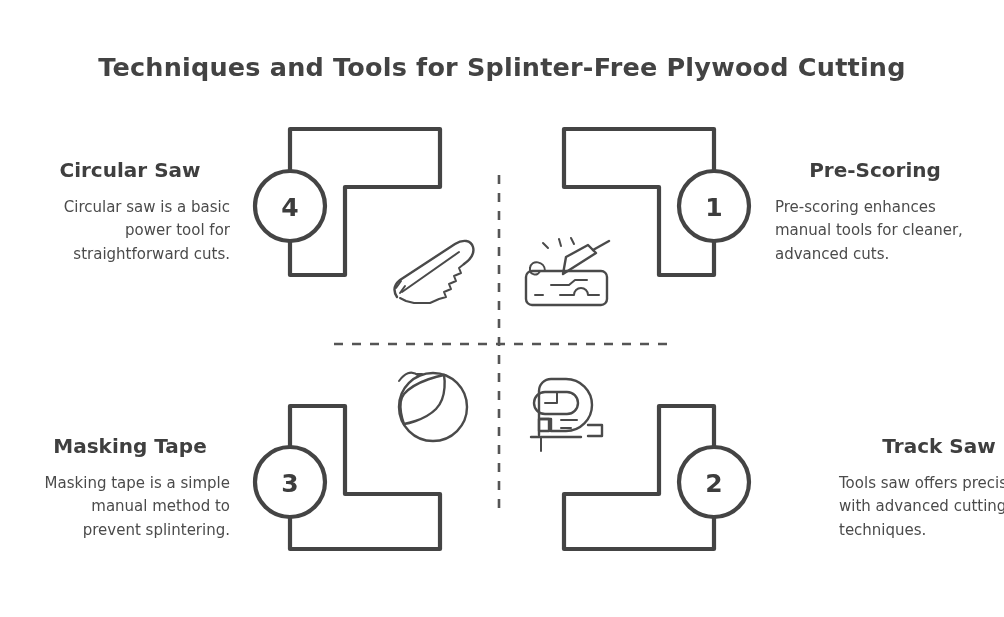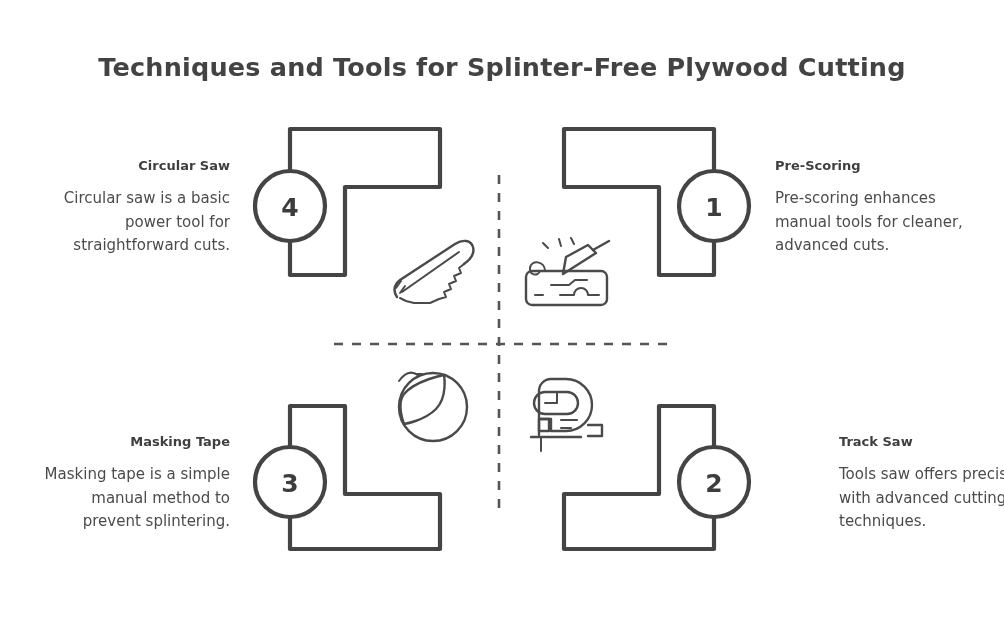--- a/index.html
+++ b/index.html
@@ -36,26 +36,27 @@
     color: #434343;
     font-family: "DejaVu Sans", "Liberation Sans", sans-serif;
   }
 
   
   .textblock {
     position: absolute;
     width: 200px;
   }
   .tb-heading {
-    font-size: 13px;
+    font-size: 20px;
     font-weight: bold;
     color: #3f3f3f;
     line-height: 1.25;
     margin-bottom: 13px;
     white-space: nowrap;
+    text-align: center;
   }
   .tb-body {
     font-size: 15px;
     line-height: 1.55;
     color: #4b4b4b;
   }
 
   .tb-left  { text-align: right; }
   .tb-right { text-align: left; }
 

